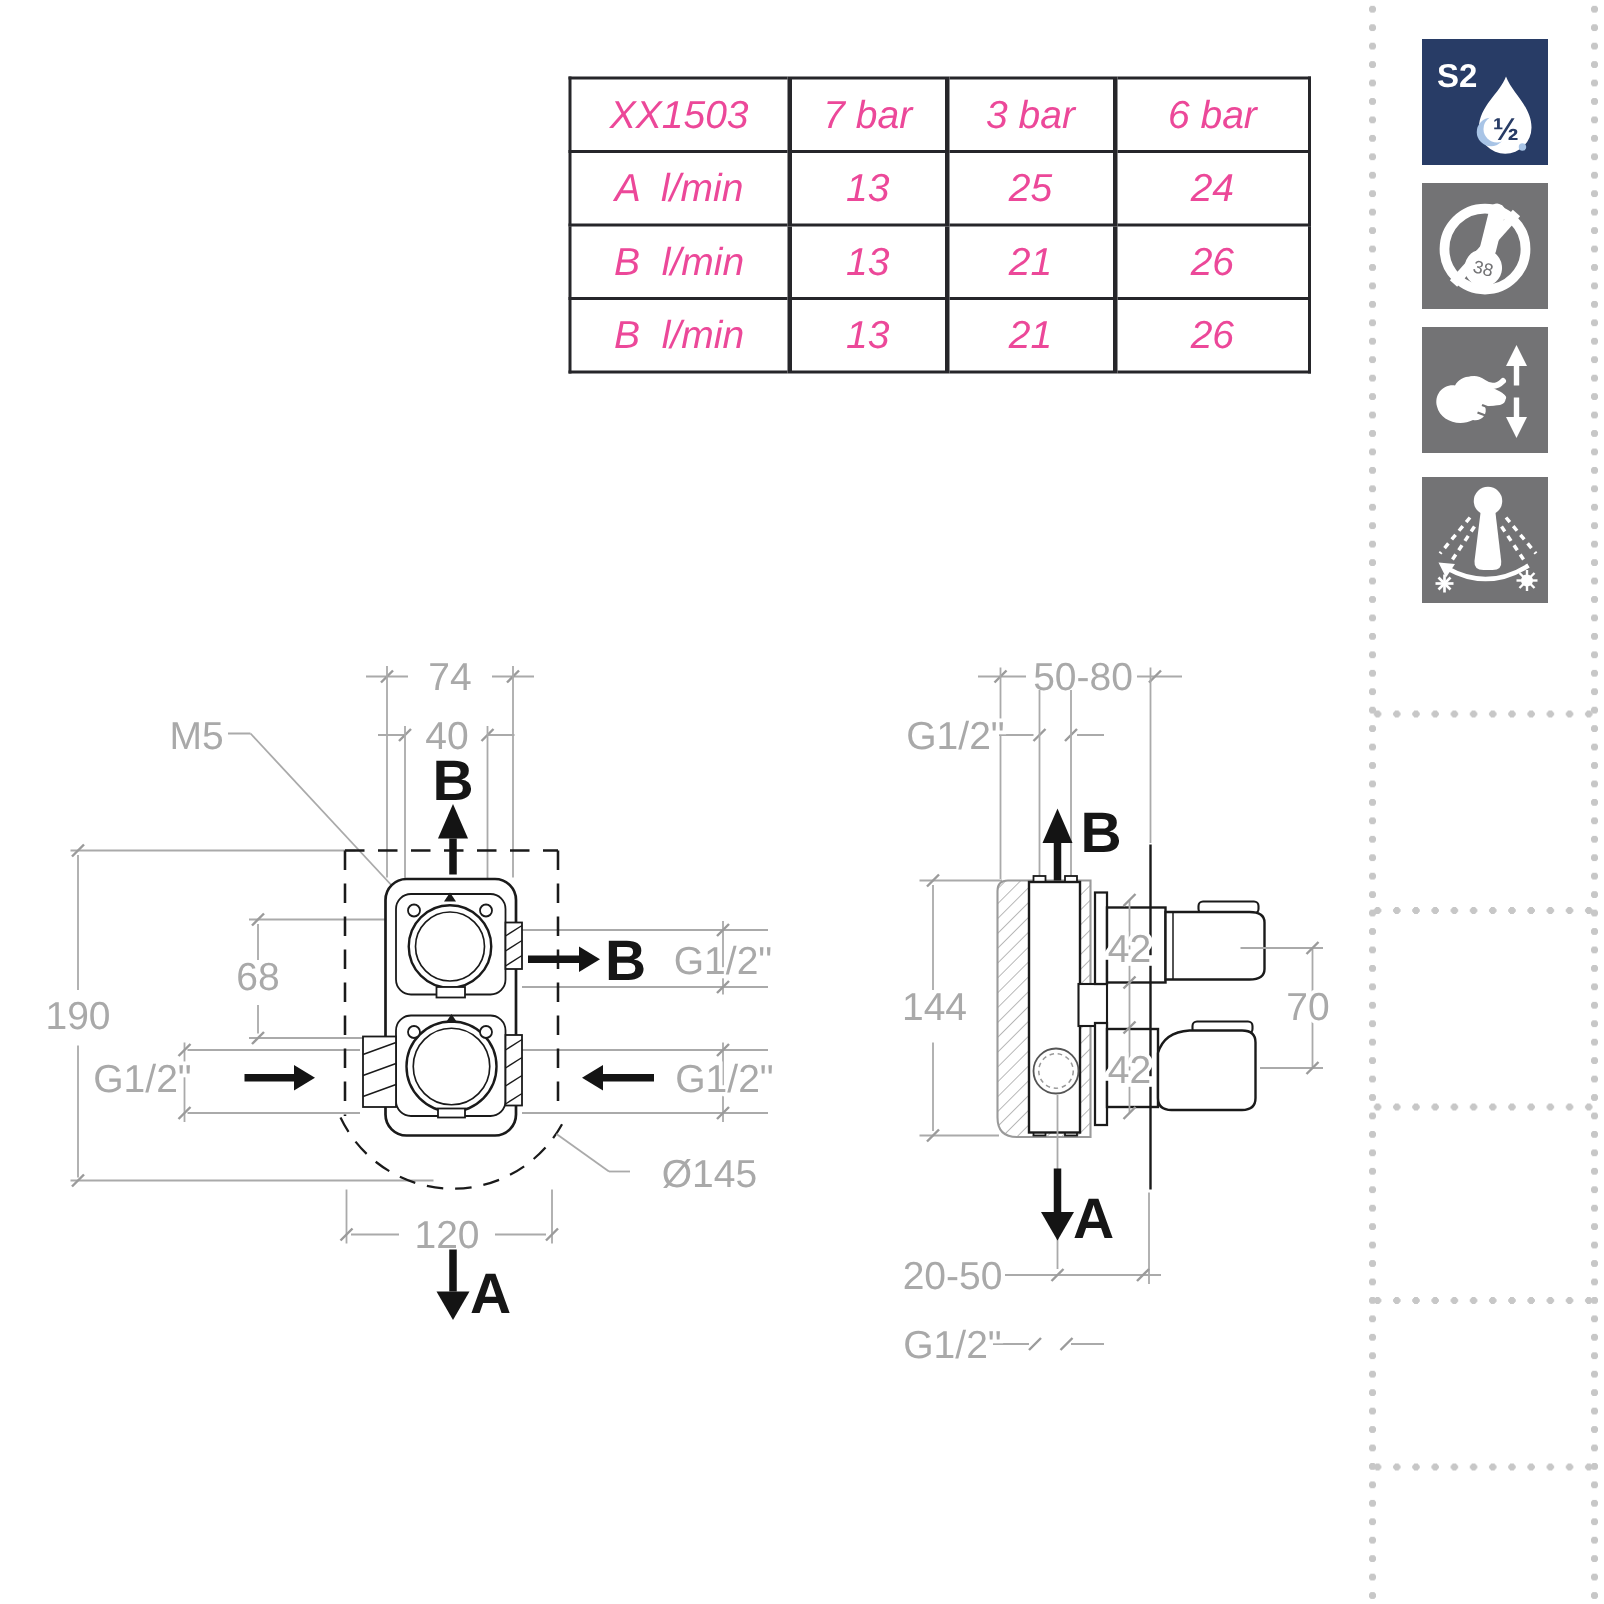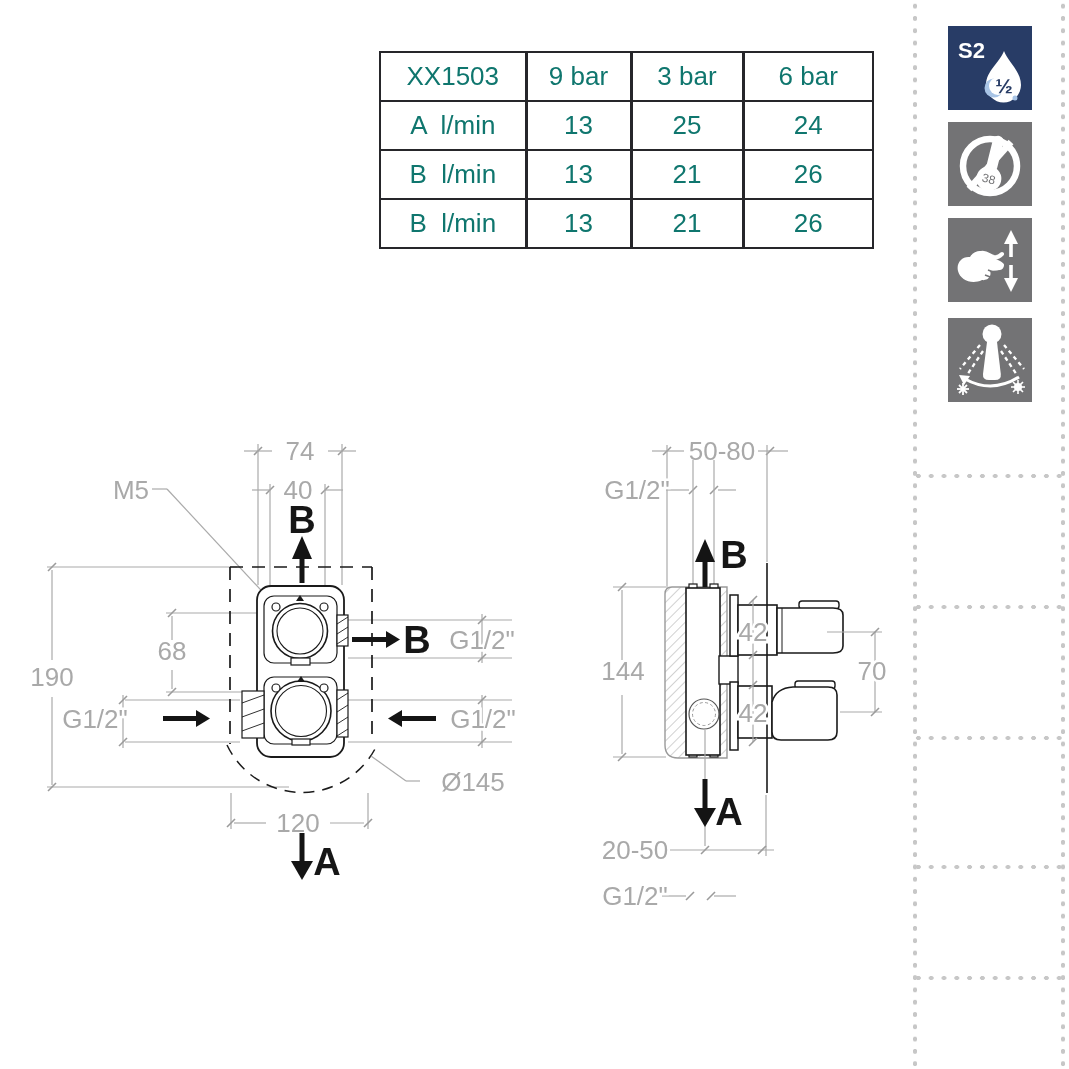--- a/index.html
+++ b/index.html
@@ -1,21 +1,21 @@
 <!DOCTYPE html>
 <html><head>
 <meta charset="utf-8">
 <style>
   html,body{margin:0;padding:0;}
   body{width:1069px;height:1069px;position:relative;background:#ffffff;overflow:hidden;
        font-family:"Liberation Sans",sans-serif;}
   
   #flow-table{position:absolute;left:379px;top:51px;border-collapse:collapse;table-layout:fixed;}
   #flow-table td{border:2px solid #26262a;text-align:center;vertical-align:middle;
-       color:#0f766e;font-size:26px;white-space:pre;padding:0;}
+       color:#ec4899;font-size:26px;white-space:pre;padding:0;font-style:italic;}
   #flow-table td+td{border-left:3px solid #26262a;}
   #flow-table tr.hrow td{height:47px;}
   #flow-table td.footer{font-size:20.5px;letter-spacing:.4px;height:45px;}
   
   .dots-v{position:absolute;top:0;width:6px;height:1069px;
     background-image:radial-gradient(circle,#c7c7c7 2.3px,rgba(0,0,0,0) 2.5px);
     background-size:6px 12.3px;background-position:center top;}
   .dots-h{position:absolute;left:912px;width:154px;height:6px;
     background-image:radial-gradient(circle,#c7c7c7 2.3px,rgba(0,0,0,0) 2.5px);
     background-size:12.8px 6px;background-position:left center;}
@@ -46,21 +46,21 @@
 <table id="flow-table">
   <colgroup>
       <col style="width:146px">
       <col style="width:105px">
       <col style="width:112px">
       <col style="width:130px">
     </colgroup>
   <tbody>
       <tr class="hrow">
     <td>XX1503</td>
-    <td>9 bar</td>
+    <td>7 bar</td>
     <td>3 bar</td>
     <td>6 bar</td>
   </tr>
   <tr class="hrow">
     <td>A  l/min</td>
     <td>13</td>
     <td>25</td>
     <td>24</td>
   </tr>
   <tr class="hrow">

